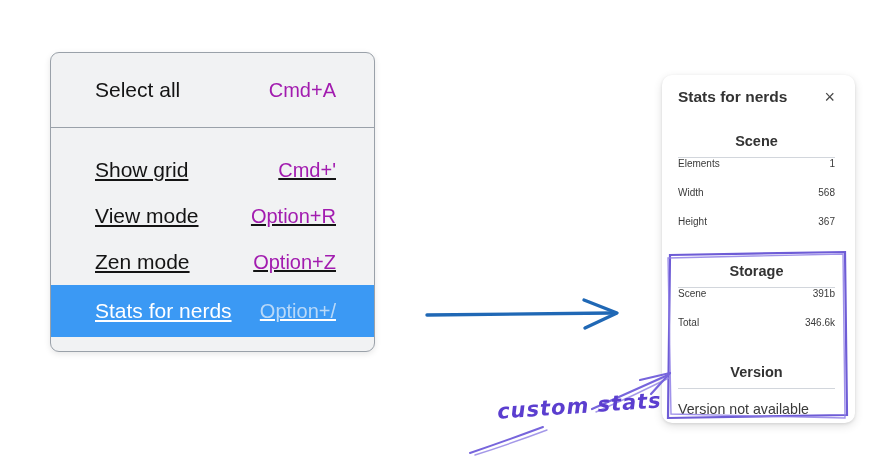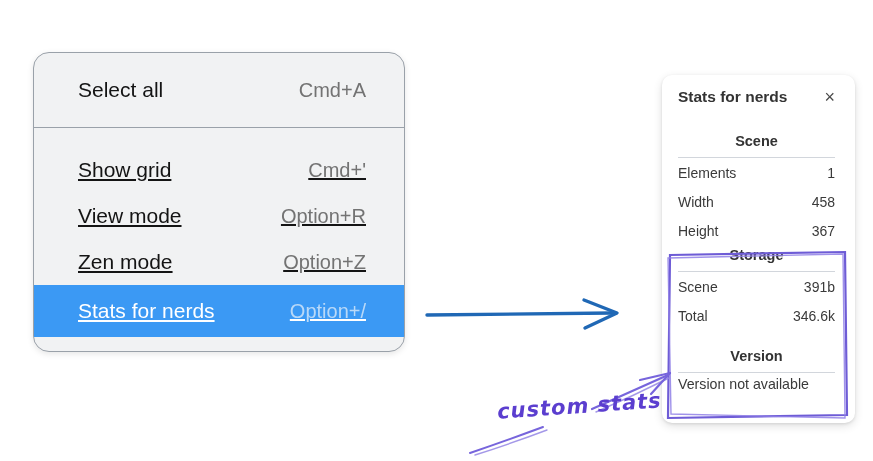--- a/index.html
+++ b/index.html
@@ -4,33 +4,33 @@
 <style>
   html,body{margin:0;padding:0;}
   body{
     width:873px;height:461px;position:relative;overflow:hidden;
     background:#ffffff;
     font-family:"Liberation Sans", sans-serif;
   }
 
   
   .menu{
-    position:absolute;left:33px;top:52px;width:372px;height:300px;
+    position:absolute;left:50px;top:52px;width:325px;height:300px;
     box-sizing:border-box;
     background:#f1f2f3;
     border:1px solid #9aa1a9;
-    border-radius:16px;
+    border-radius:9px;
     box-shadow:0 2px 6px rgba(0,0,0,0.10);
   }
   .menu-item{
     display:flex;align-items:center;justify-content:space-between;
     padding:0 38px 0 44px;
     font-size:21px;color:#141414;
   }
-  .menu-item .mi-shortcut{color:#737373;font-size:20px;}
+  .menu-item .mi-shortcut{color:#a21caf;font-size:20px;}
   .mi-first{height:74px;}
   .menu-divider{border-top:1px solid #9aa1a9;height:0;}
   .menu-group2{padding-top:19px;}
   .menu-group2 .menu-item{height:46px;text-decoration:underline;}
   .menu-item.highlighted{
     height:52px;
     background:#3b99f4;
     color:#ffffff;
   }
   .menu-item.highlighted .mi-shortcut{color:#b9d9f8;}
@@ -45,25 +45,25 @@
     color:#3a3a3a;
   }
   .panel-titlebar{display:flex;align-items:center;justify-content:space-between;height:20px;}
   .panel-title{font-weight:700;font-size:15.5px;color:#333333;}
   .panel-close{
     font-size:18px;line-height:18px;color:#4a4a4a;cursor:pointer;
     background:none;border:none;padding:0;font-family:inherit;
   }
   .p-head{margin-top:24px;text-align:center;font-weight:700;font-size:14.5px;height:20px;line-height:20px;color:#333;}
   .p-hr{border:none;border-top:1px solid #d2d6dc;margin:6px 0 0 0;}
-  .p-row{height:29px;display:flex;align-items:center;justify-content:space-between;font-size:14px;}
+  .p-row{height:29px;display:flex;justify-content:space-between;font-size:10px;}
   .p-row .p-val{text-align:right;}
-  .p-head.storage{margin-top:0;}
+  .p-head.storage{margin-top:16px;}
   .p-head.version{margin-top:16px;}
-  .p-note{font-size:14.2px;height:22px;line-height:22px;}
+  .p-note{margin-top:9px;font-size:14.2px;height:22px;line-height:22px;}
 
   
   .overlay{position:absolute;left:0;top:0;width:873px;height:461px;pointer-events:none;z-index:10;}
   .annotation-text{
     position:absolute;left:497px;top:394px;z-index:11;
     font-family:"DejaVu Sans", sans-serif;font-style:italic;font-weight:600;
     font-size:21px;letter-spacing:1px;color:#5b3ecf;
     transform:rotate(-4deg);pointer-events:none;
   }
 </style>
@@ -103,21 +103,21 @@
   </div>
 
   <div class="p-head">Scene</div>
   <hr class="p-hr">
   <div class="p-row">
     <span>Elements</span>
     <span class="p-val">1</span>
   </div>
   <div class="p-row">
     <span>Width</span>
-    <span class="p-val">458</span>
+    <span class="p-val">568</span>
   </div>
   <div class="p-row">
     <span>Height</span>
     <span class="p-val">367</span>
   </div>
 
   <div class="p-head storage">Storage</div>
   <hr class="p-hr">
   <div class="p-row">
     <span>Scene</span>

